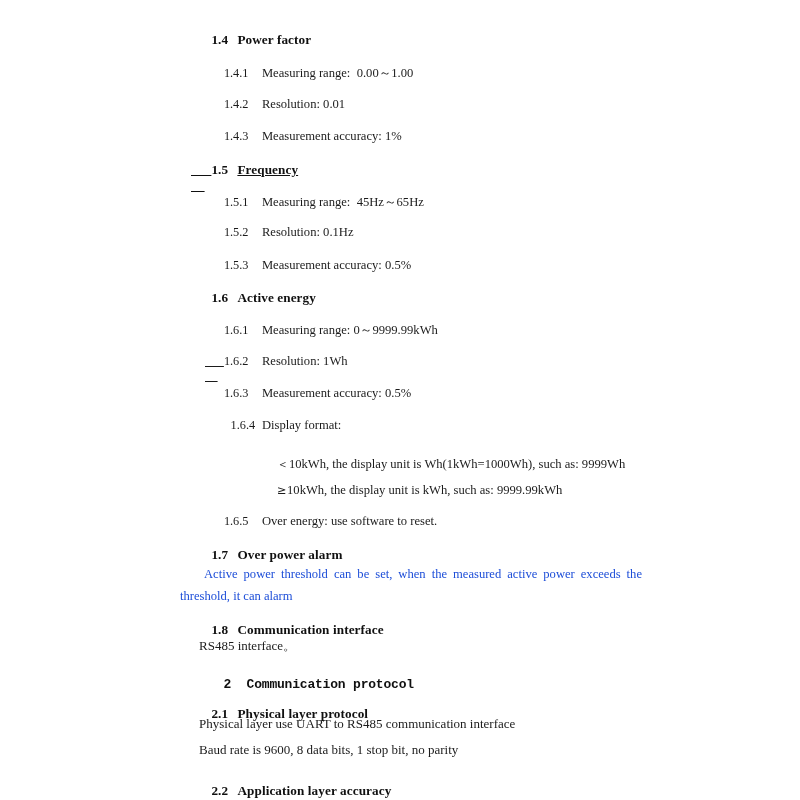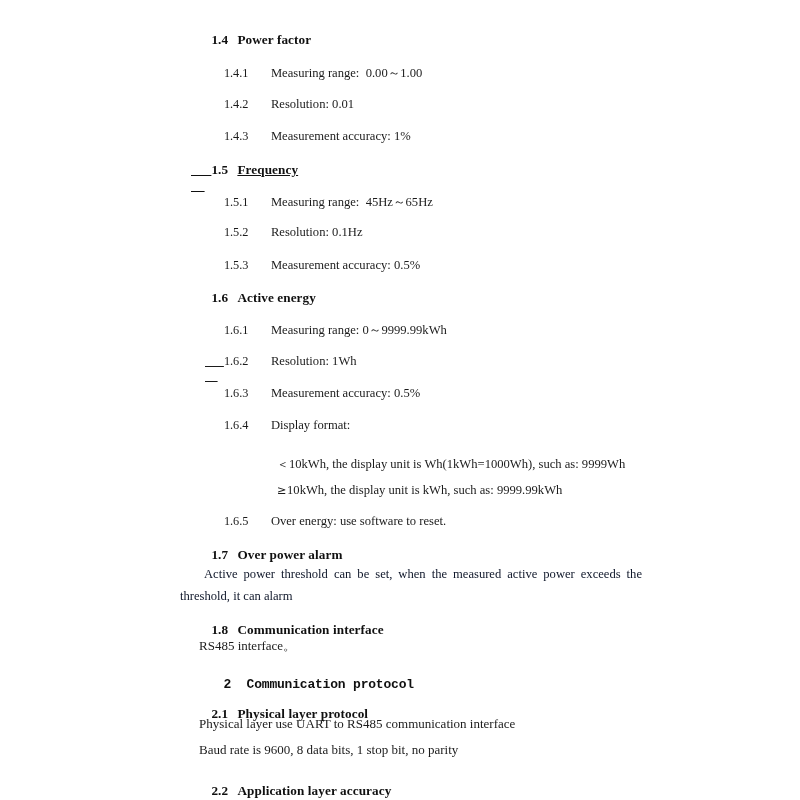--- a/index.html
+++ b/index.html
@@ -73,21 +73,20 @@
     font-size: 12.6px;
     color: #1b1b1b;
   }
   .item .inum {
     display: inline-block;
     width: 38px;
     font-size: 12.3px;
   }
   .item .itext {
     display: inline-block;
-    margin-left: 9px;
   }
 
   
   .body-line {
     position: absolute;
     white-space: pre;
     font-size: 13px;
     color: #1b1b1b;
   }
 
@@ -102,21 +101,21 @@
   .subline .sym {
     font-family: "DejaVu Sans", sans-serif;
     font-size: 11.5px;
     padding-right: 0.5px;
   }
 
   
   .para {
     position: absolute;
     font-size: 12.6px;
-    color: #0f172a;
+    color: #1d4ed8;
     line-height: 22px;
     text-align: justify;
   }
   .para .indent {
     display: inline-block;
     width: 24px;
   }
 </style>
 </head>
 <body>
@@ -158,21 +157,21 @@
 
     <div class="item" style="top:307px;">
       <span class="inum">1.6.1</span><span class="itext">Measuring range: 0～9999.99kWh</span>
     </div>
     <div class="item" style="top:339px;text-decoration:underline;">
       <span class="inum">1.6.2</span><span class="itext">Resolution: 1Wh</span>
     </div>
     <div class="item" style="top:371px;">
       <span class="inum">1.6.3</span><span class="itext">Measurement accuracy: 0.5%</span>
     </div>
-    <div class="item" style="top:403px;">
+    <div class="item" style="top:403px;text-align:center;">
       <span class="inum">1.6.4</span><span class="itext">Display format:</span>
     </div>
 
     <div class="subline" style="top:442px;">
       <span class="sym">＜</span><span>10kWh, the display unit is Wh(1kWh=1000Wh), such as: 9999Wh</span>
     </div>
     <div class="subline" style="top:468px;">
       <span class="sym">≥</span><span>10kWh, the display unit is kWh, such as: 9999.99kWh</span>
     </div>
 

